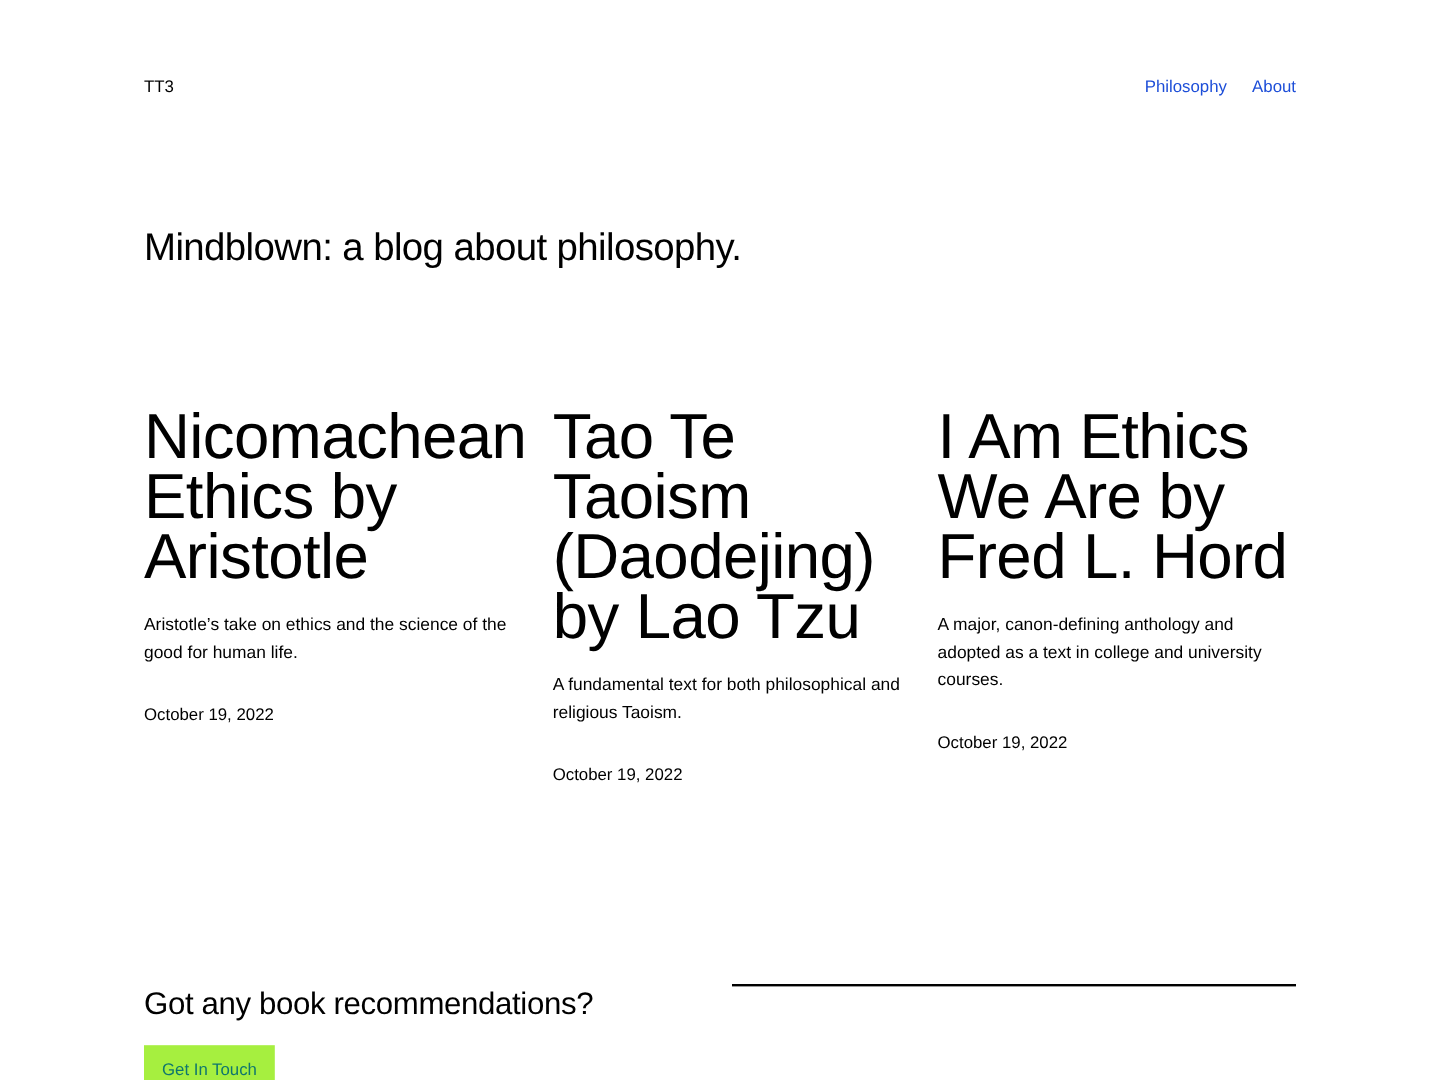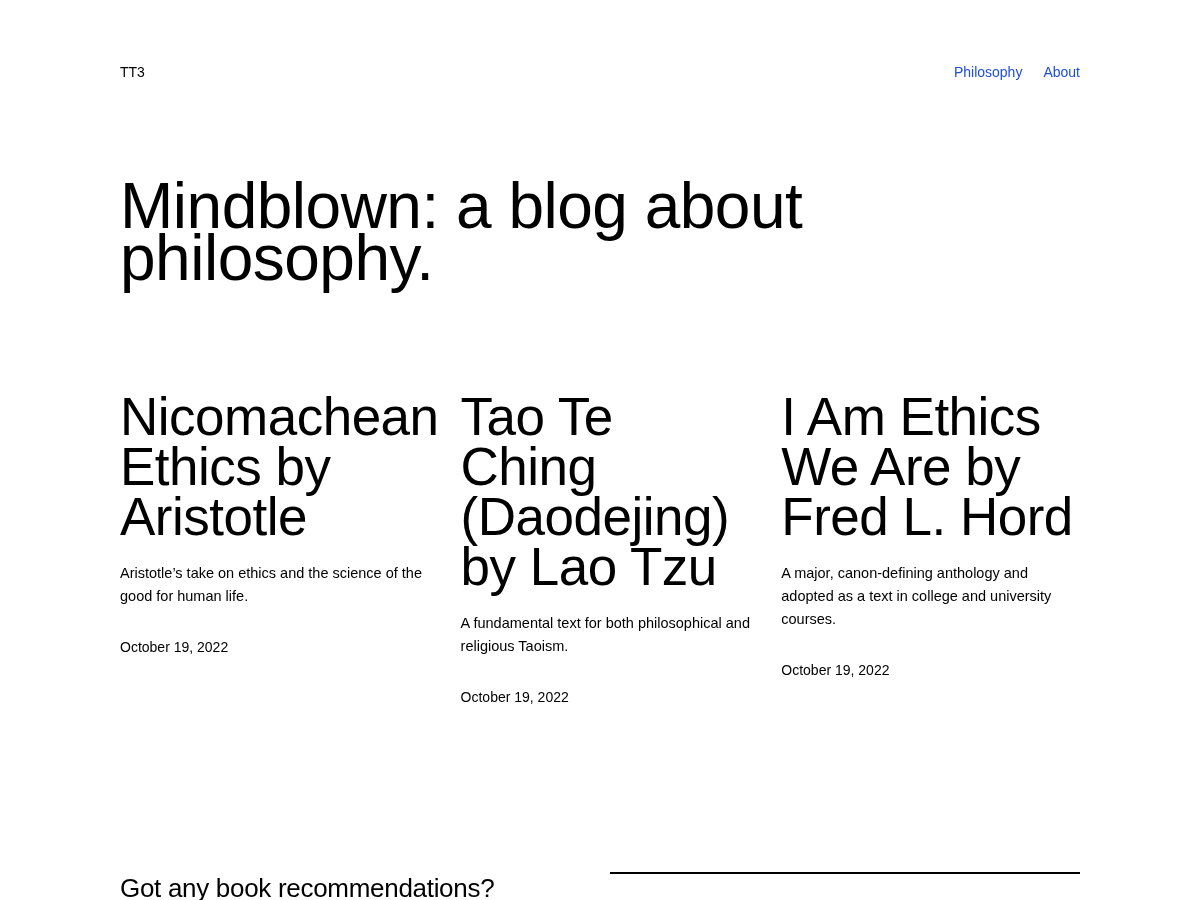--- a/index.html
+++ b/index.html
@@ -25,21 +25,21 @@
     font-size: 14px;
     line-height: 16px;
   }
   .site-title { text-decoration: none; color: #000; cursor: pointer; }
   .site-nav { display: flex; gap: 21px; }
   .site-nav a { text-decoration: none; color: #1d4ed8; cursor: pointer; }
 
   
   .hero { margin-top: 100px; }
   .hero h1 {
-    font-size: 64px;
+    font-size: 32px;
     font-weight: 400;
     letter-spacing: -0.5px;
     line-height: 52px;
   }
 
   
   .posts {
     margin-top: 108px;
     display: grid;
     grid-template-columns: repeat(3, 1fr);
@@ -116,21 +116,21 @@
 
   <section class="posts">
 
     <article class="post">
       <h2 class="post-title">Nicomachean Ethics by Aristotle</h2>
       <p class="post-excerpt">Aristotle’s take on ethics and the science of the good for human life.</p>
       <div class="post-date">October 19, 2022</div>
     </article>
 
     <article class="post">
-      <h2 class="post-title">Tao Te Ching (Daodejing) by Lao Tzu</h2>
+      <h2 class="post-title">Tao Te Taoism (Daodejing) by Lao Tzu</h2>
       <p class="post-excerpt">A fundamental text for both philosophical and religious Taoism.</p>
       <div class="post-date">October 19, 2022</div>
     </article>
 
     <article class="post">
       <h2 class="post-title">I Am Ethics We Are by Fred L. Hord</h2>
       <p class="post-excerpt">A major, canon-defining anthology and adopted as a text in college and university courses.</p>
       <div class="post-date">October 19, 2022</div>
     </article>
 

